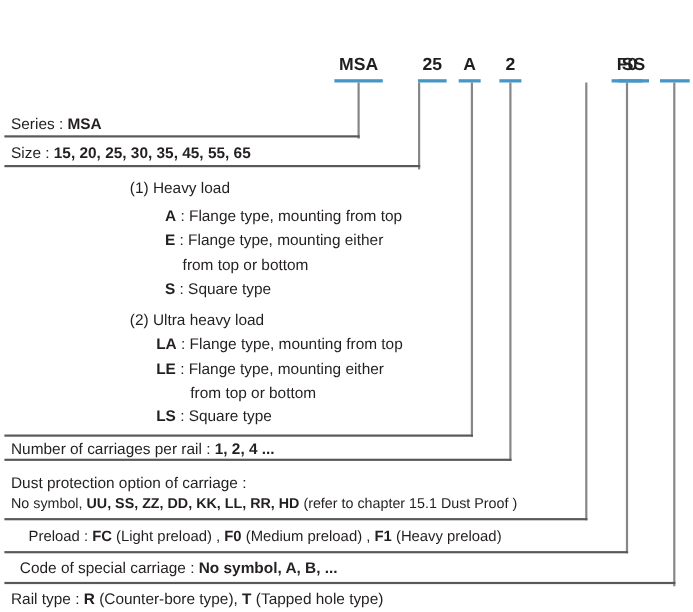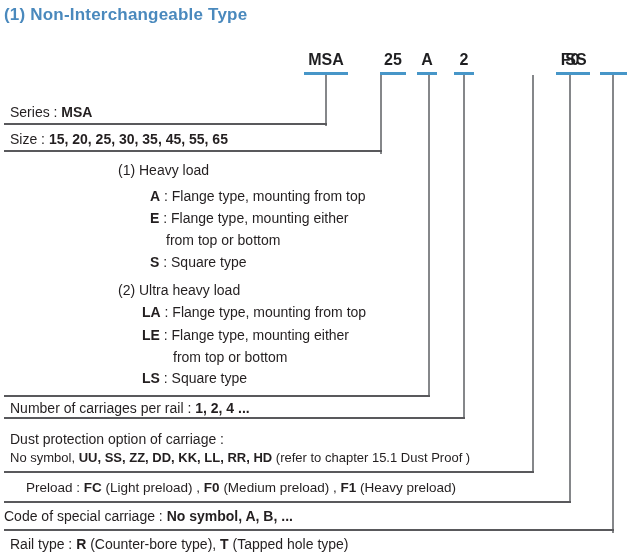--- a/index.html
+++ b/index.html
@@ -56,29 +56,28 @@
   .r-c-s     { left:150px; top:253px;text-align:center; }
   .r-c-h2    { left:118px; top:281px; }
   .r-c-la    { left:142px; top:303px; }
   .r-c-le    { left:142px; top:326px; }
   .r-c-le2   { left:173px; top:348px; }
   .r-c-ls    { left:142px; top:369px; }
   .r-number  { left:10px; top:399px; }
   .r-dust1   { left:10px; top:430px; }
   .r-dust2   { left:10px; top:449px; font-size:13px; }
   .r-preload { left:26px; top:479px; font-size:13.5px; }
-  .r-special { left:4px; top:507px;text-align:right; }
+  .r-special { left:18px; top:507px;text-align:right; }
   .r-rail    { left:10px; top:535px; }
 </style>
 </head>
 <body>
 
 <div class="page">
 
-  <h1 class="title">(1) Non-Interchangeable Type</h1>
 
   <div class="seg seg1">
     <span class="t">MSA</span>
     <div class="u"></div>
   </div>
   <div class="seg seg2">
     <span class="t">25</span>
     <div class="u"></div>
   </div>
   <div class="seg seg3">

